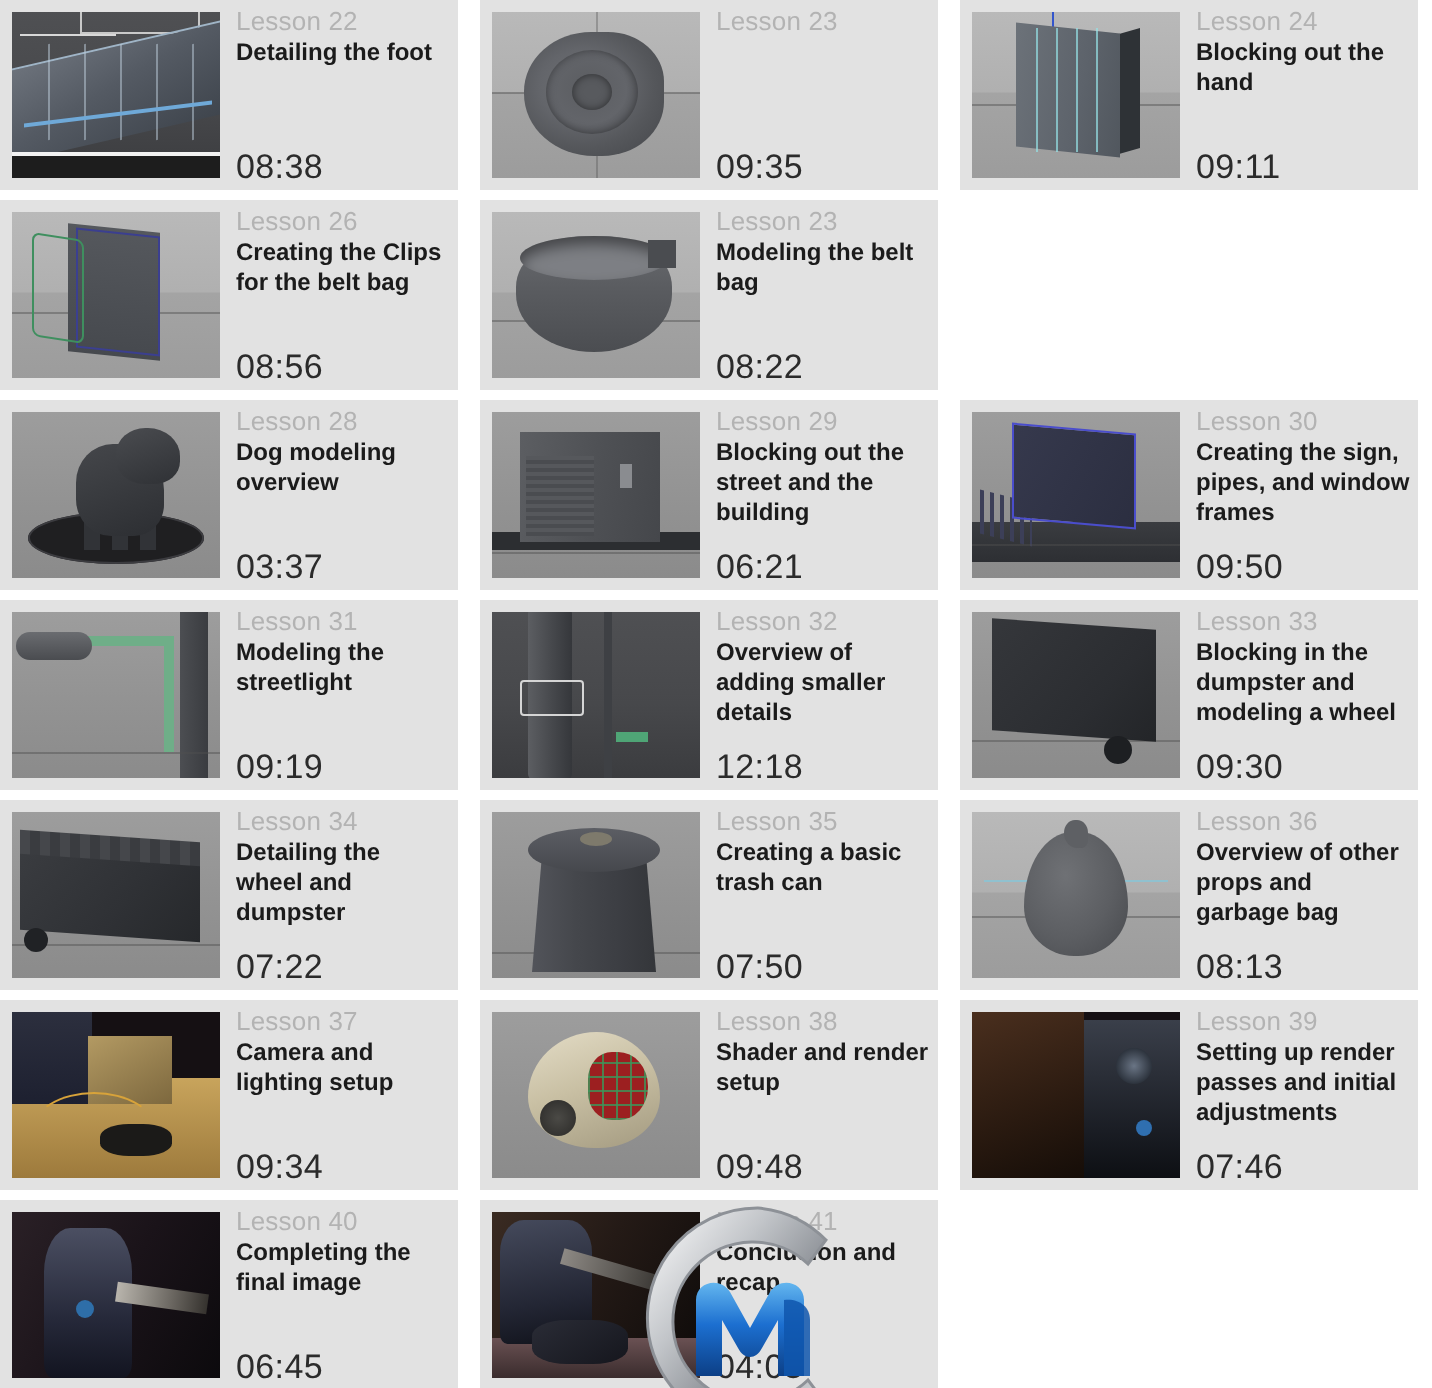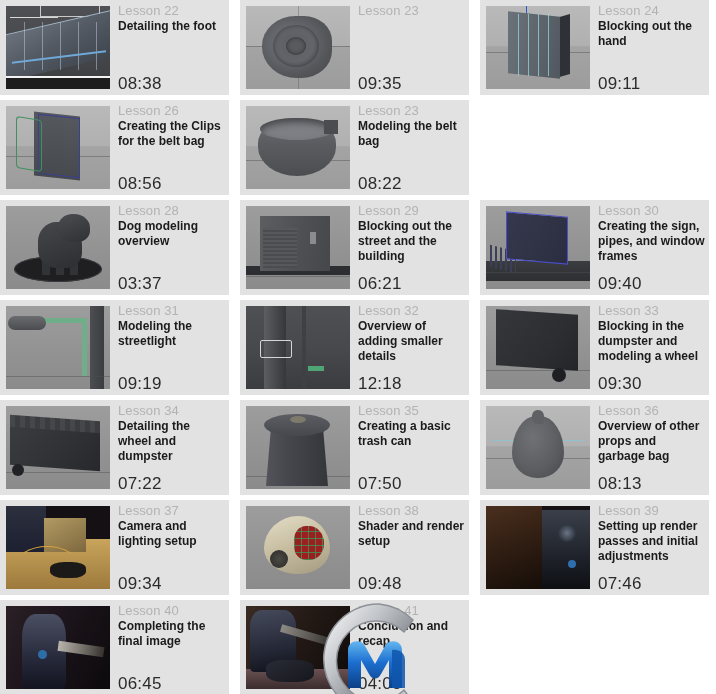--- a/index.html
+++ b/index.html
@@ -782,21 +782,21 @@
           <div class="scene c30">
             <div class="deck"></div>
             <div class="fence"></div>
             <div class="box"></div>
         <div class="hline" style="top:66px"></div>
           </div>
         </div>
         <div class="meta">
           <div class="lesson-no">Lesson 30</div>
           <div class="lesson-title">Creating the sign, pipes, and window frames</div>
-          <div class="duration">09:40</div>
+          <div class="duration">09:50</div>
         </div>
       </div>
     </div>
     <div class="row">
       <div class="card">
         <div class="thumb vp-midgrey">
           <div class="scene c31">
             <div class="pole"></div>
             <div class="greenpipe"></div>
         <div class="greenpipe2"></div>

